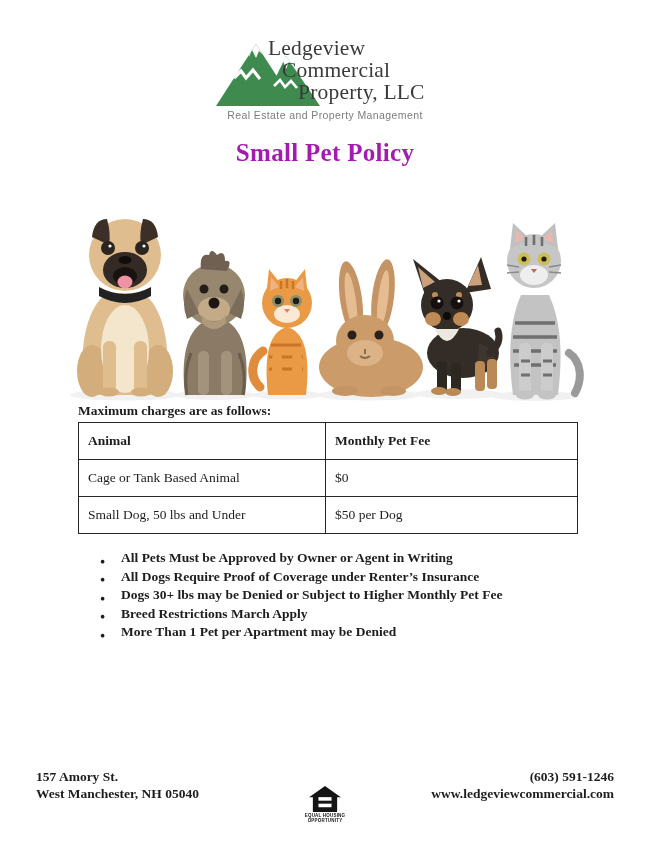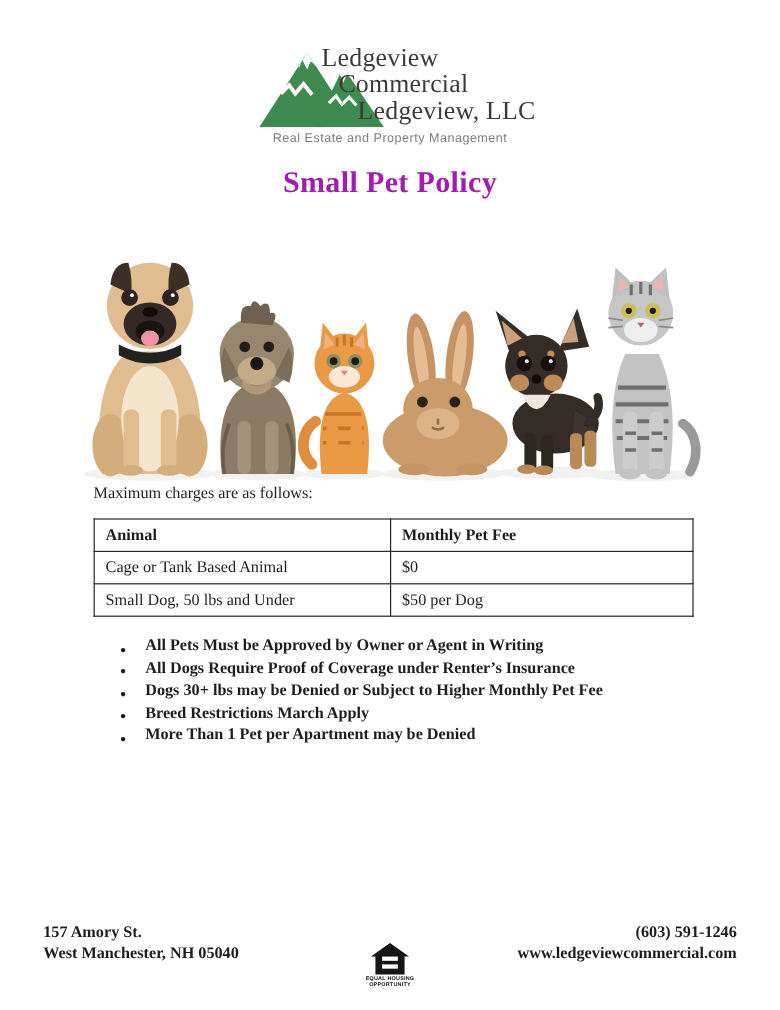--- a/index.html
+++ b/index.html
@@ -26,25 +26,25 @@
   .doc-title {
     position:absolute; top:139px; left:0; right:0; text-align:center;
     font-size:25px; font-weight:bold; color:#a21caf; letter-spacing:0.3px;
   }
 
   
   .pets-photo { position:absolute; top:203px; left:63px; width:522px; height:200px; }
 
   
   .charges { position:absolute; top:403px; left:78px; width:500px; }
-  .charges-intro { font-size:13.5px; font-weight:normal; margin-bottom:13px; }
+  .charges-intro { font-size:13.5px; font-weight:bold; margin-bottom:3px; }
   table.fee-table { width:100%; border-collapse:collapse; }
   table.fee-table th, table.fee-table td {
     border:1.5px solid #262626; font-size:13.5px; text-align:left;
-    padding:4px 9px; height:27px; vertical-align:middle; font-weight:normal;
+    padding:4px 9px; height:37px; vertical-align:middle; font-weight:normal;
   }
   table.fee-table th { font-weight:bold; }
   table.fee-table col.c1 { width:49.5%; }
   table.fee-table col.c2 { width:50.5%; }
 
   
   .policy-list { list-style:none; margin-top:17px; padding-left:22px; }
   .policy-list li {
     position:relative; padding-left:21px; margin-bottom:4.5px;
     font-size:13.5px; font-weight:bold; line-height:14px;
@@ -71,21 +71,21 @@
     <svg class="logo-mountain" viewBox="0 0 104 66">
       <polygon points="0,66 40,4 62,38 56,66" fill="#3f8b4f"></polygon>
       <polygon points="46,66 70,16 104,66" fill="#3f8b4f"></polygon>
       <polygon points="33,15 40,4 47,15 43,11 40,18 36,10 33,17" fill="#ffffff"></polygon>
       <polyline points="18,38 25,31 30,38 37,30 44,39" stroke="#ffffff" stroke-width="3.2" fill="none"></polyline>
       <polygon points="64,26 70,16 77,26 73,22 70,29 67,21" fill="#ffffff"></polygon>
       <polyline points="58,46 64,40 69,47 75,41 81,48" stroke="#ffffff" stroke-width="2.6" fill="none"></polyline>
     </svg>
     <div class="logo-line logo-line1">Ledgeview</div>
     <div class="logo-line logo-line2">Commercial</div>
-    <div class="logo-line logo-line3">Ledgeview, LLC</div>
+    <div class="logo-line logo-line3">Property, LLC</div>
     <div class="logo-tagline">Real Estate and Property Management</div>
   </div>
 
   <div class="doc-title">Small Pet Policy</div>
 
   <svg class="pets-photo" viewBox="0 0 522 200">
 
     <ellipse cx="62" cy="192" rx="55" ry="5.5" fill="#f1f1f1"></ellipse>
     <ellipse cx="152" cy="192" rx="40" ry="5" fill="#f1f1f1"></ellipse>
     <ellipse cx="224" cy="192" rx="34" ry="4.5" fill="#f1f1f1"></ellipse>

